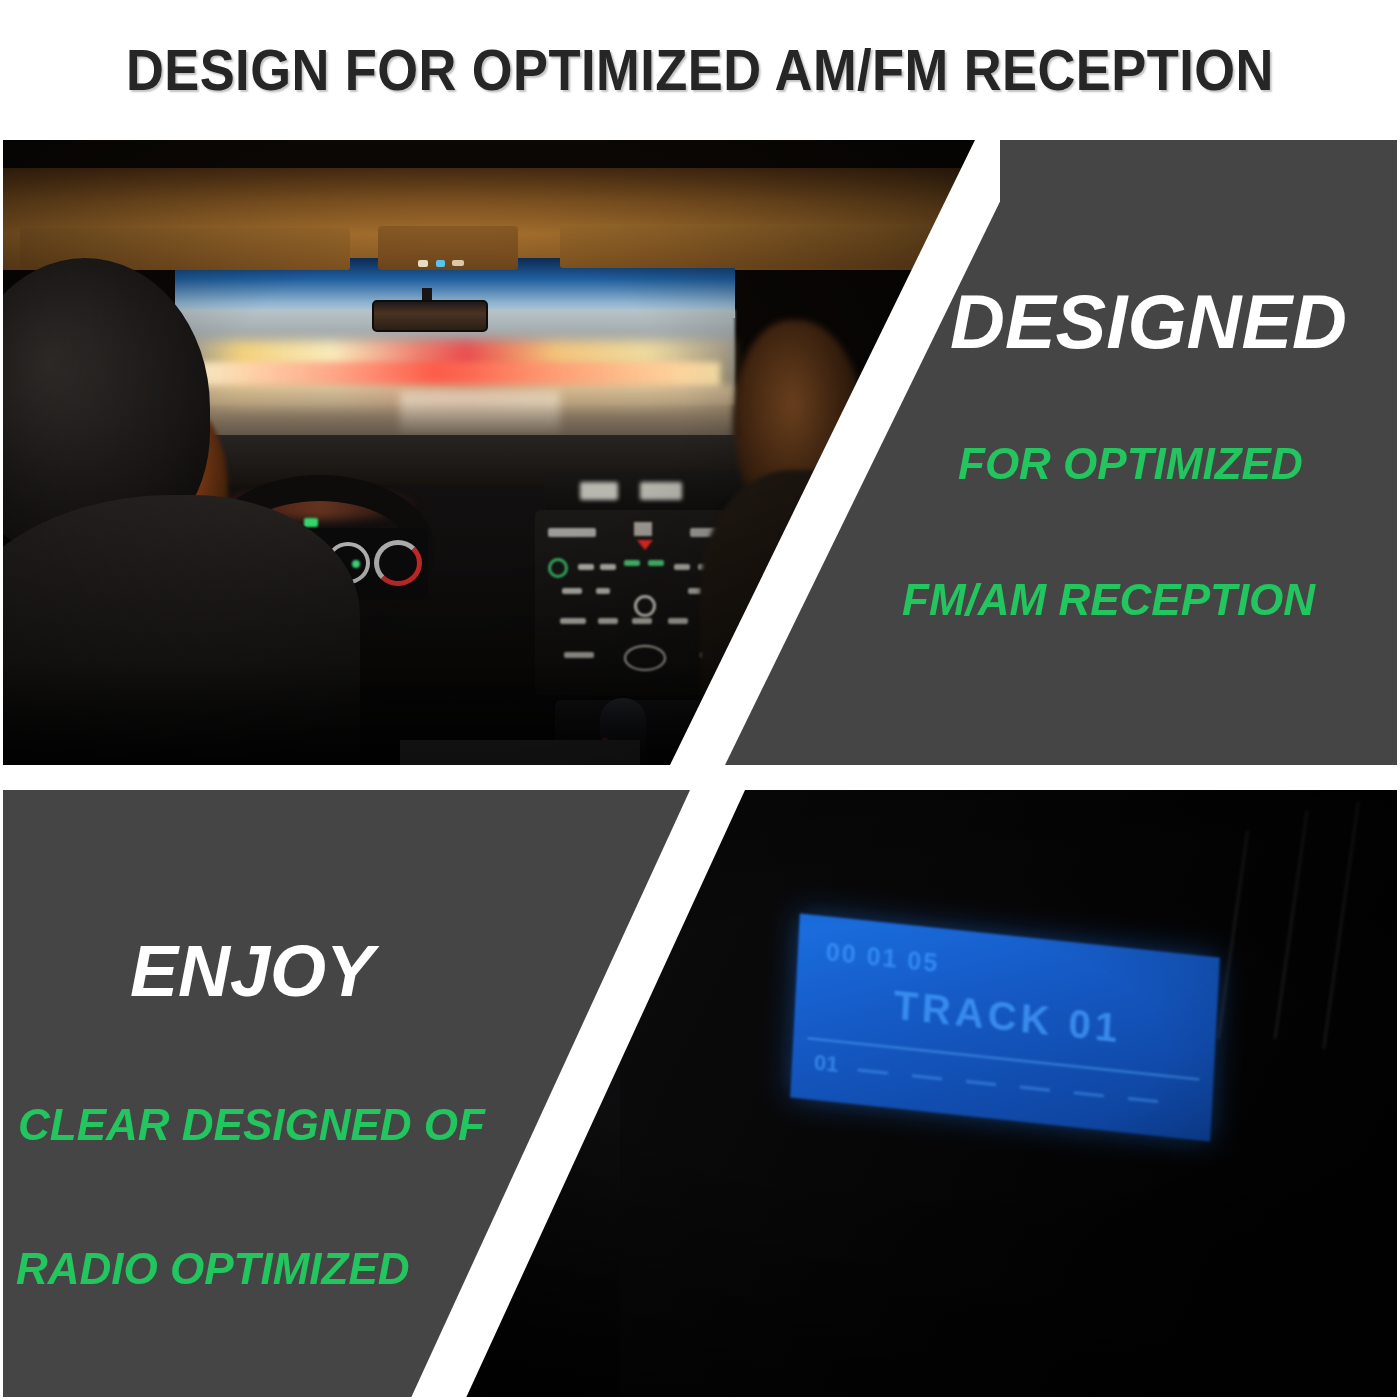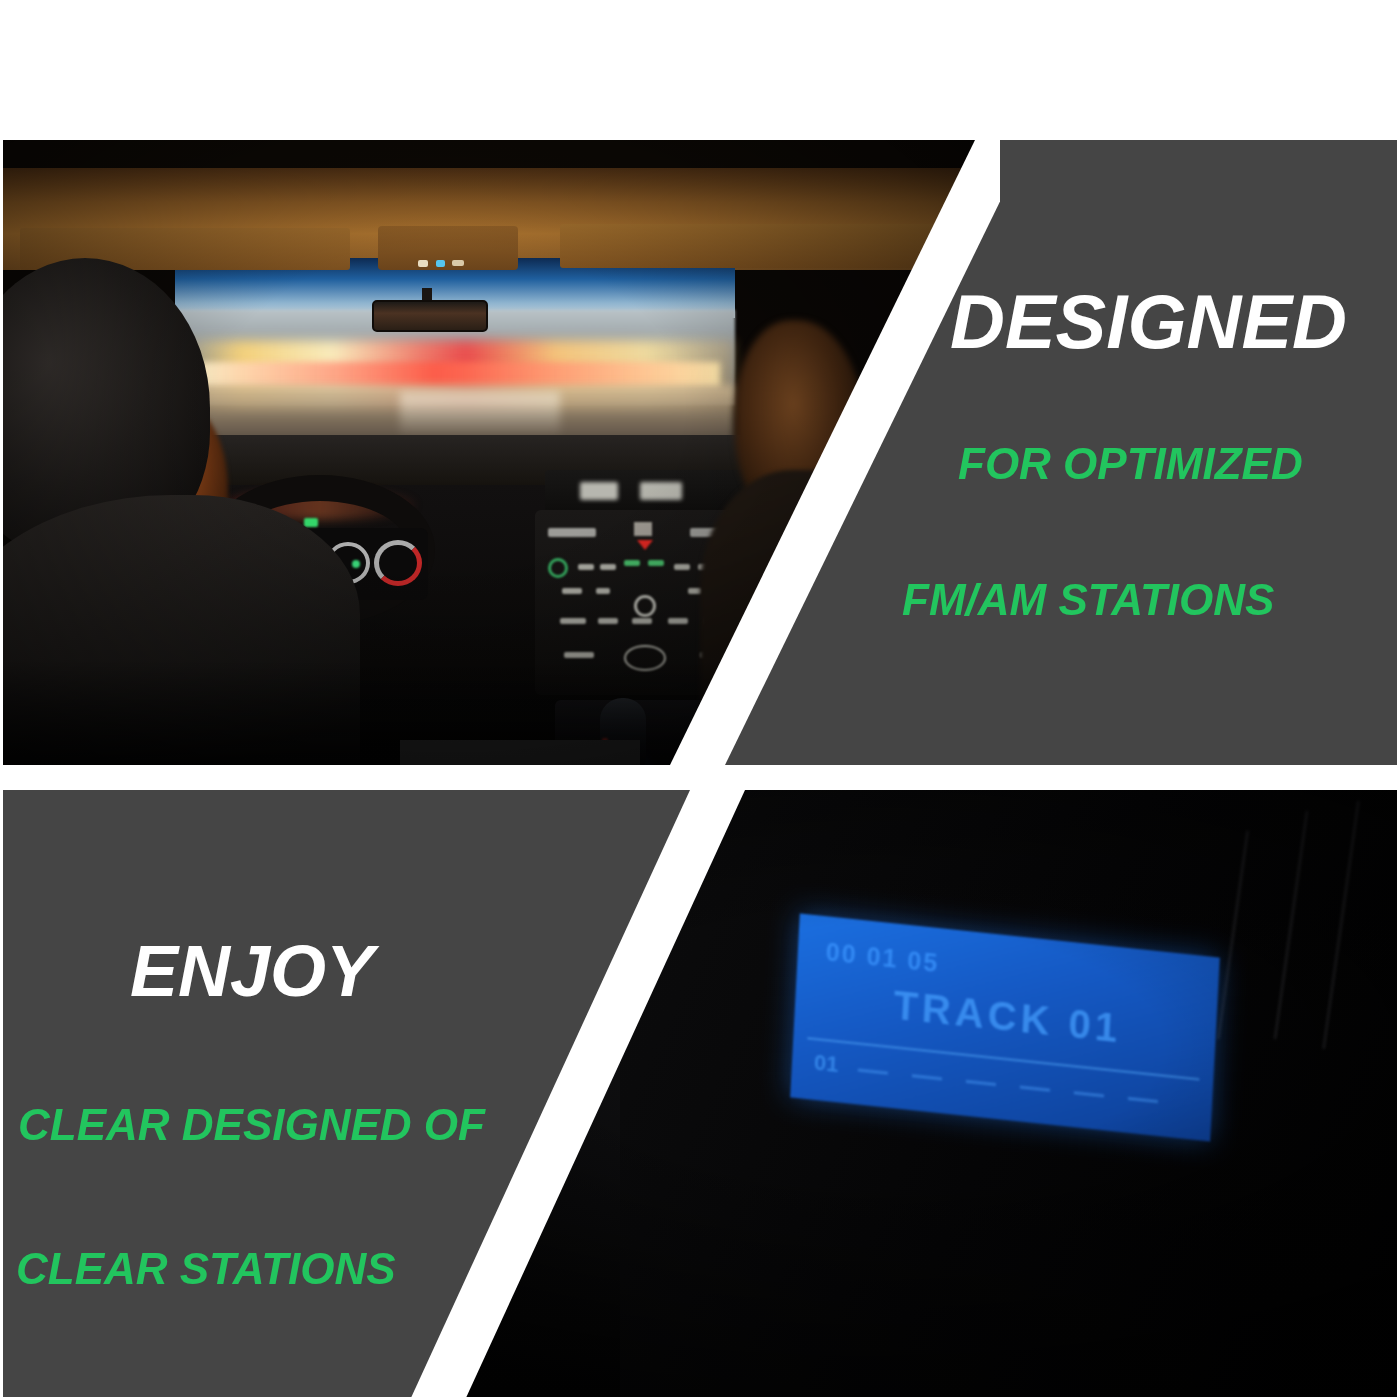--- a/index.html
+++ b/index.html
@@ -492,20 +492,23 @@
   #fe-left   { left: 0; top: 0; width: 3px; height: 1400px; }
   #fe-right  { right: 0; top: 0; width: 3px; height: 1400px; }
   #fe-bottom { left: 0; bottom: 0; width: 1400px; height: 3px; }
   #fe-top    { left: 0; top: 0; width: 1400px; height: 3px; }
 </style>
 </head>
 <body>
 
 <div id="root">
 
+  <div id="header-band">
+    <div id="header-title">DESIGN FOR OPTIMIZED AM/FM RECEPTION</div>
+  </div>
 
   <div id="top-row">
 
     <div id="panel-designed"></div>
 
     <div id="photo-interior">
       <div class="pi-layer" id="pi-headliner"></div>
       <div class="pi-layer" id="pi-roof-dark"></div>
       <div class="pi-layer" id="pi-sky"></div>
       <div class="pi-layer" id="pi-road-far"></div>
@@ -589,21 +592,21 @@
       <div class="pi-layer" id="pi-vignette"></div>
     </div>
 
     <svg id="divider-top" viewBox="0 0 1000 625">
       <polygon points="975,0 1030,0 725,625 670,625" fill="#ffffff"></polygon>
     </svg>
 
     <div id="designed-text-wrap">
       <div class="callout-big" id="designed-line1">DESIGNED</div>
       <div class="callout-med" id="designed-line2">FOR OPTIMIZED</div>
-      <div class="callout-med" id="designed-line3">FM/AM STATIONS</div>
+      <div class="callout-med" id="designed-line3">FM/AM RECEPTION</div>
     </div>
   </div>
 
   <div id="mid-band"></div>
 
   <div id="bottom-row">
 
     <div id="photo-stereo">
       <div class="ps" id="ps-base"></div>
       <div class="ps" id="ps-faceplate"></div>
@@ -631,21 +634,21 @@
 
     <div id="panel-enjoy"></div>
 
     <svg id="divider-bottom" viewBox="0 0 1400 610">
       <polygon points="690,0 745,0 465,610 410,610" fill="#ffffff"></polygon>
     </svg>
 
     <div id="enjoy-text-wrap">
       <div class="callout-big" id="enjoy-line1">ENJOY</div>
       <div class="callout-med" id="enjoy-line2">CLEAR DESIGNED OF</div>
-      <div class="callout-med" id="enjoy-line3">CLEAR STATIONS</div>
+      <div class="callout-med" id="enjoy-line3">RADIO OPTIMIZED</div>
     </div>
   </div>
 
   <div class="frame-edge" id="fe-top"></div>
   <div class="frame-edge" id="fe-left"></div>
   <div class="frame-edge" id="fe-right"></div>
   <div class="frame-edge" id="fe-bottom"></div>
 
 </div>
 

